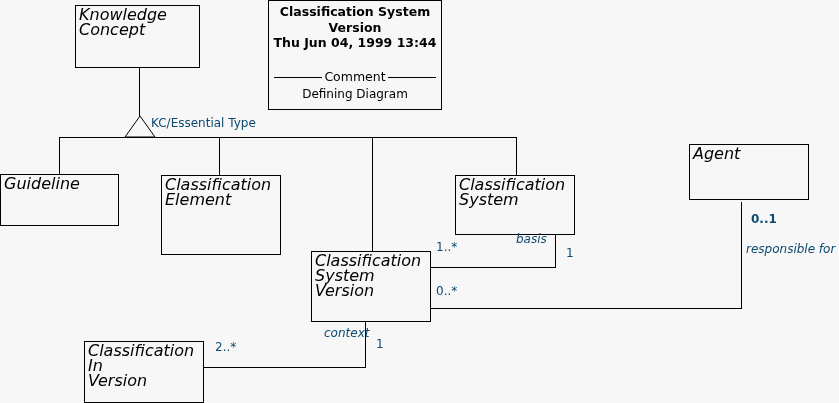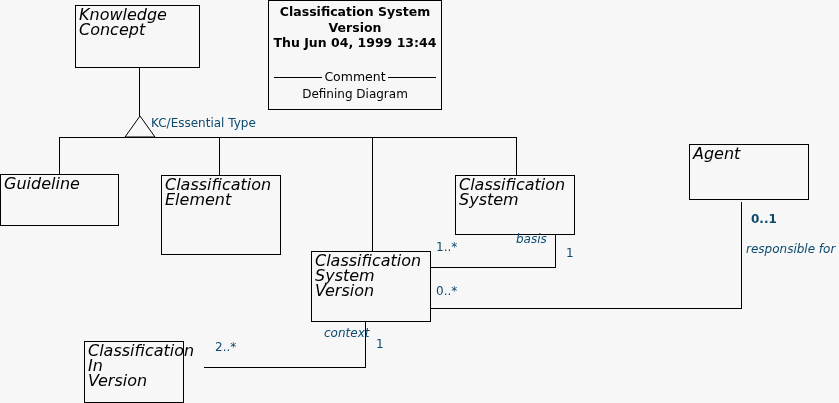--- a/index.html
+++ b/index.html
@@ -147,21 +147,21 @@
 
   <div class="node" style="left:311px; top:251px; width:120px; height:71px;">
     <div class="node-label">Classification
 System Version</div>
   </div>
 
   <div class="node" style="left:689px; top:144px; width:120px; height:56px;">
     <div class="node-label">Agent</div>
   </div>
 
-  <div class="node" style="left:84px; top:341px; width:100px; height:62px;">
+  <div class="node" style="left:84px; top:341px; width:120px; height:62px;">
     <div class="node-label">Classification In
 Version</div>
   </div>
 
   <div class="vline" style="left:139px; top:68px; height:48px;"></div>
 
   <svg class="gen-triangle" style="left:124px; top:115px; width:32px; height:23px;" viewBox="0 0 32 23" width="32" height="23">
     <polygon points="16,1 1,22 31,22" fill="#f7f7f7" stroke="#000" stroke-width="1"></polygon>
   </svg>
 

